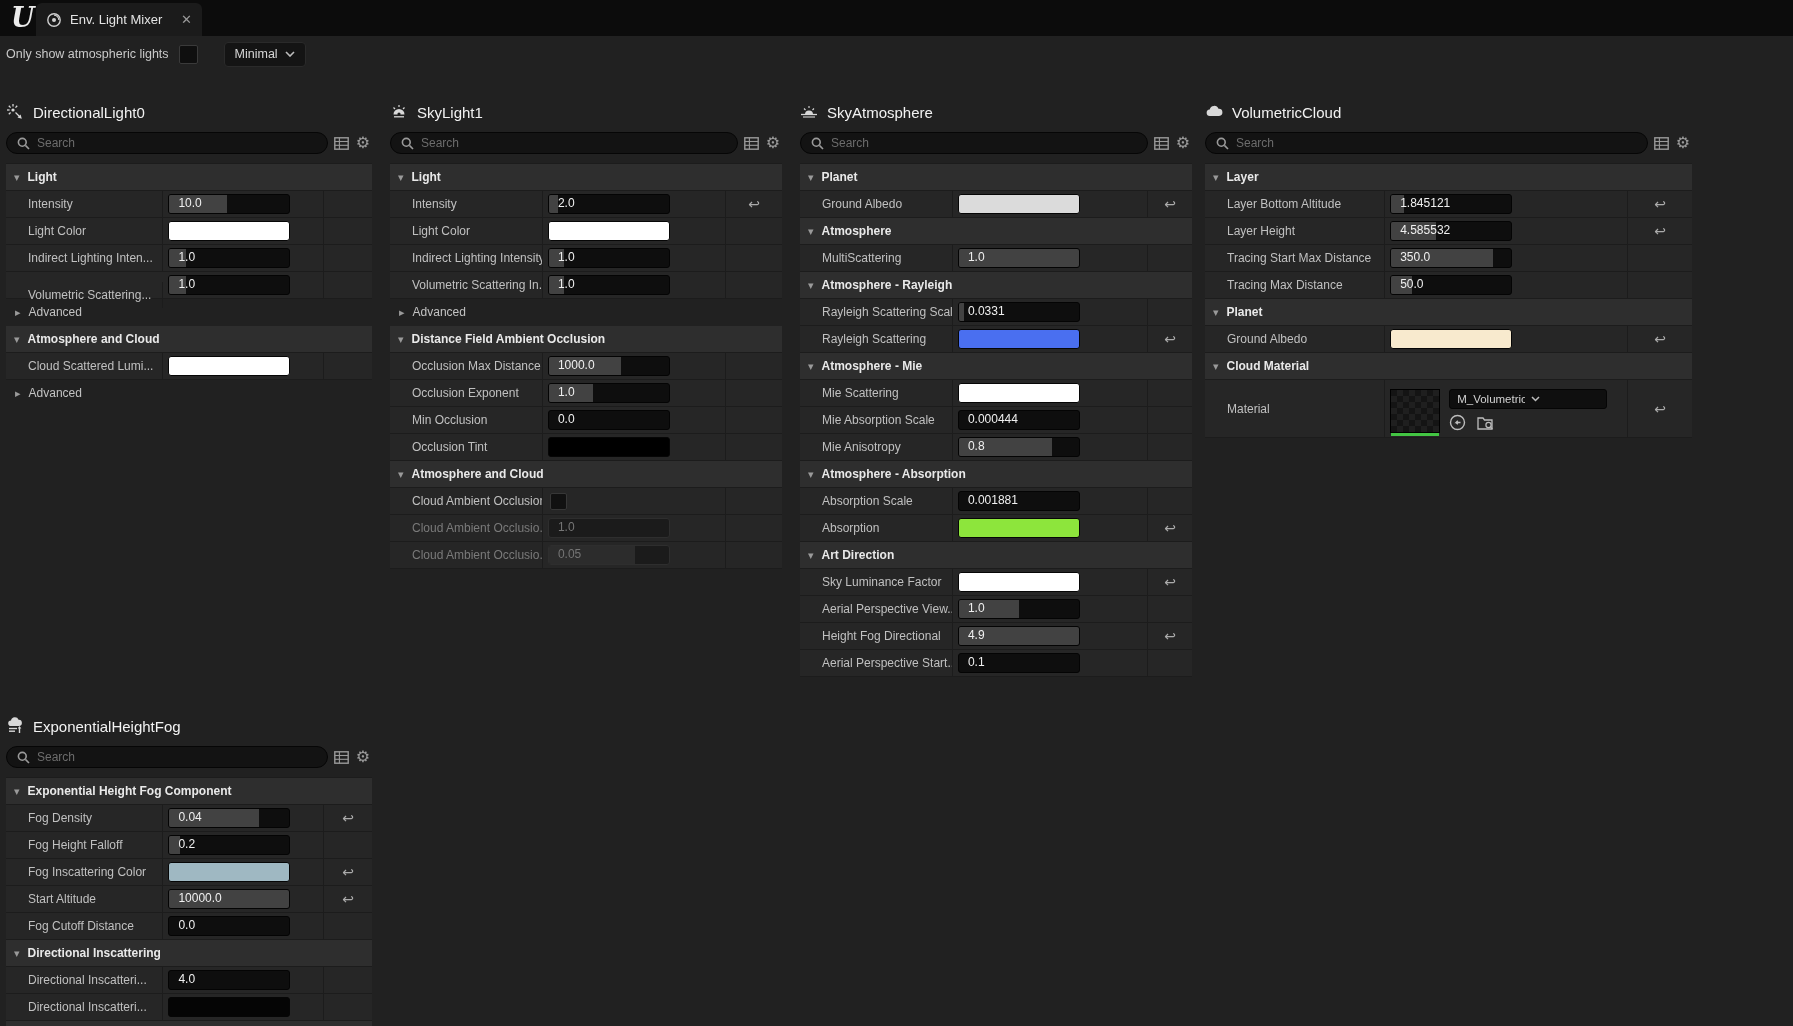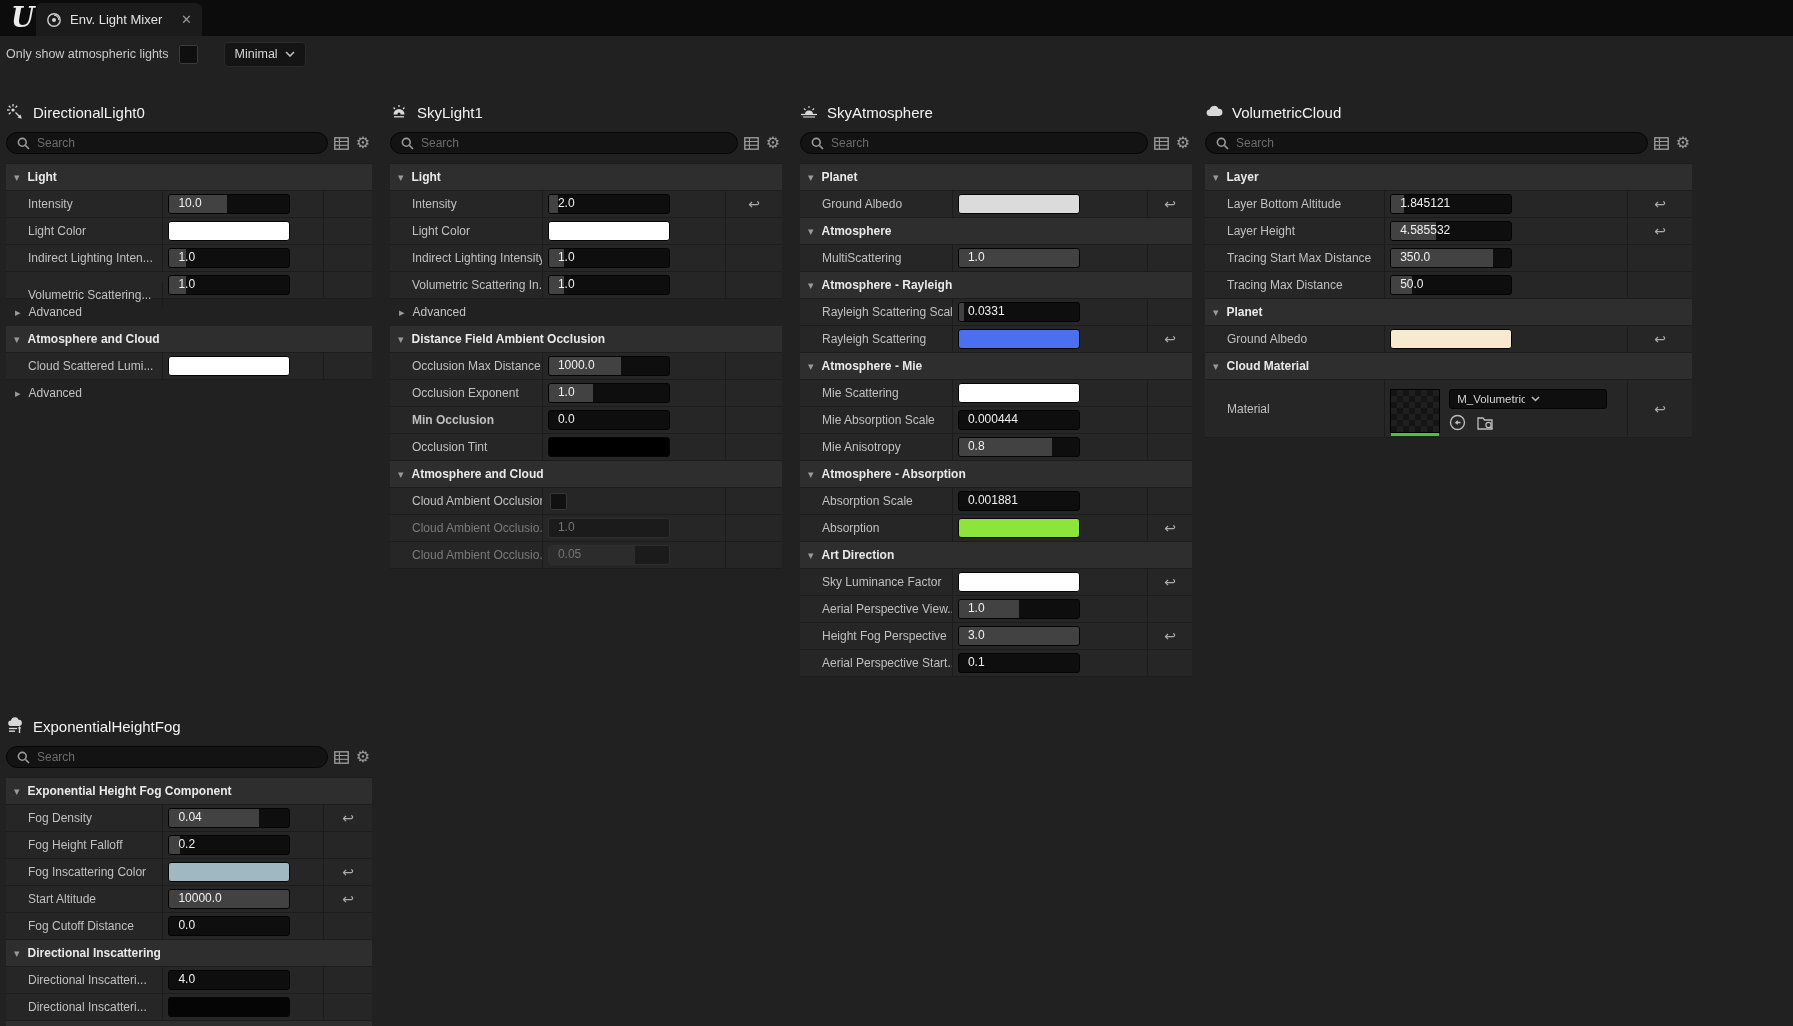--- a/index.html
+++ b/index.html
@@ -317,21 +317,21 @@
           <div class="cell-value">
             <div class="spin">
               <div class="grip"></div>
               <div class="fill" style="width: 37%;"></div>
               <span class="val">1.0</span>
             </div>
           </div>
           <div class="cell-reset" style="width: 56px;"></div>
         </div>
         <div class="row">
-          <div class="cell-name" style="width: 39%; font-weight: bold;">Min Occlusion</div>
+          <div class="cell-name" style="width: 39%;">Min Occlusion</div>
           <div class="cell-value">
             <div class="spin">
               <span class="val">0.0</span>
             </div>
           </div>
           <div class="cell-reset" style="width: 56px;"></div>
         </div>
         <div class="row">
           <div class="cell-name" style="width: 39%;">Occlusion Tint</div>
           <div class="cell-value">
@@ -532,26 +532,26 @@
           <div class="cell-value">
             <div class="spin">
               <div class="grip"></div>
               <div class="fill" style="width: 50%;"></div>
               <span class="val">1.0</span>
             </div>
           </div>
           <div class="cell-reset" style="width: 44px;"></div>
         </div>
         <div class="row">
-          <div class="cell-name" style="width: 39%;">Height Fog Perspective</div>
+          <div class="cell-name" style="width: 39%;">Height Fog Directional</div>
           <div class="cell-value">
             <div class="spin">
               <div class="grip"></div>
               <div class="fill" style="width: 100%;"></div>
-              <span class="val">3.0</span>
+              <span class="val">4.9</span>
             </div>
           </div>
           <div class="cell-reset" style="width: 44px;">
             <span class="reset-btn">↩</span>
           </div>
         </div>
         <div class="row">
           <div class="cell-name" style="width: 39%;">Aerial Perspective Start...</div>
           <div class="cell-value">
             <div class="spin">

